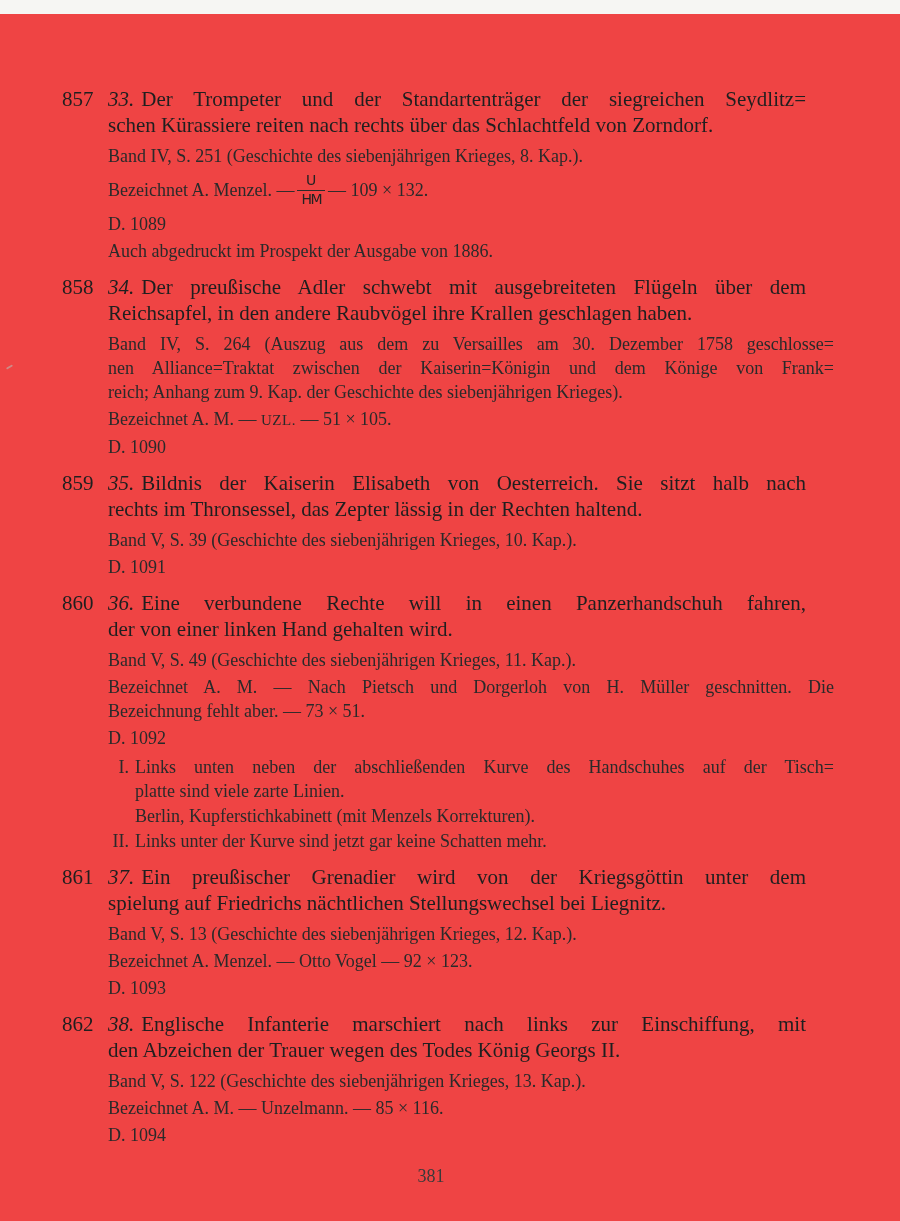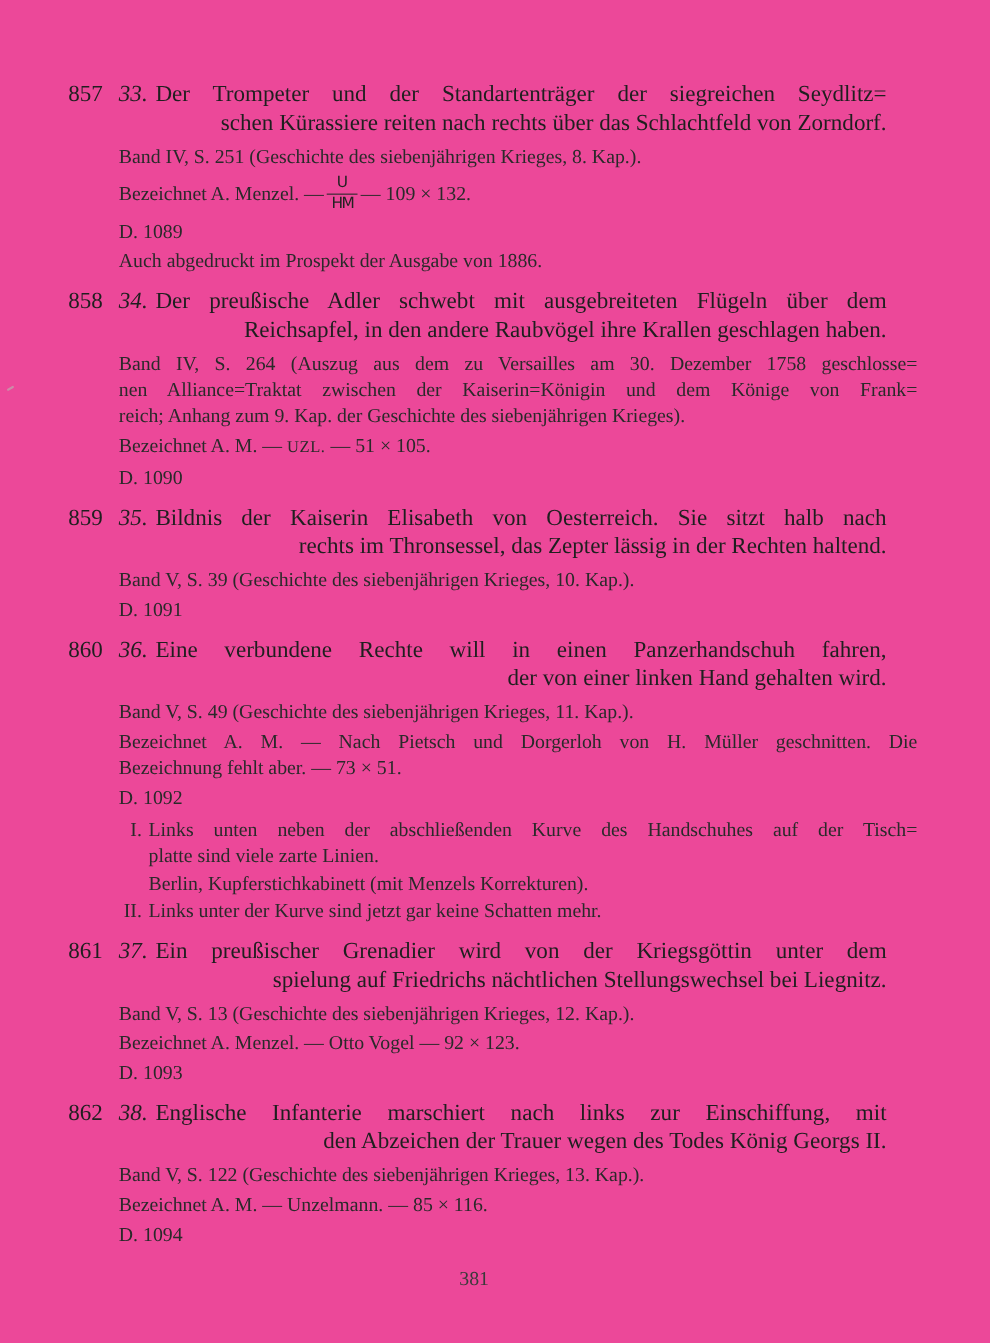--- a/index.html
+++ b/index.html
@@ -6,21 +6,22 @@
   body{
     width:900px;height:1221px;
     background:#f6f6f3;
     font-family:"Liberation Serif","DejaVu Serif",serif;
     color:#232323;
     position:relative;
     overflow:hidden;
   }
   .page{
     position:absolute;inset:0;
-    background:#ec4899;
+    background:#ef4444;
+    margin-top:14px;
   }
   .content{
     position:absolute;
     top:72px;left:62px;
     width:780px;
   }
   .entry{
     display:grid;
     grid-template-columns:46px 726px;
     margin-bottom:11px;
@@ -28,21 +29,20 @@
   .num{
     font-size:21px;line-height:26px;
     color:#1f1f1f;
   }
   .bodycol{width:726px;}
   .tline{
     width:698px;
     font-size:21px;line-height:26px;
     color:#1f1f1f;
     white-space:nowrap;
-    text-align:right;
   }
   .tline.wrapped{white-space:normal;}
   .just{text-align:justify;text-align-last:justify;white-space:normal;}
   .itno{
     font-style:italic;
     margin-right:7px;
   }
   .detail{
     width:726px;
     font-size:18px;line-height:24px;

